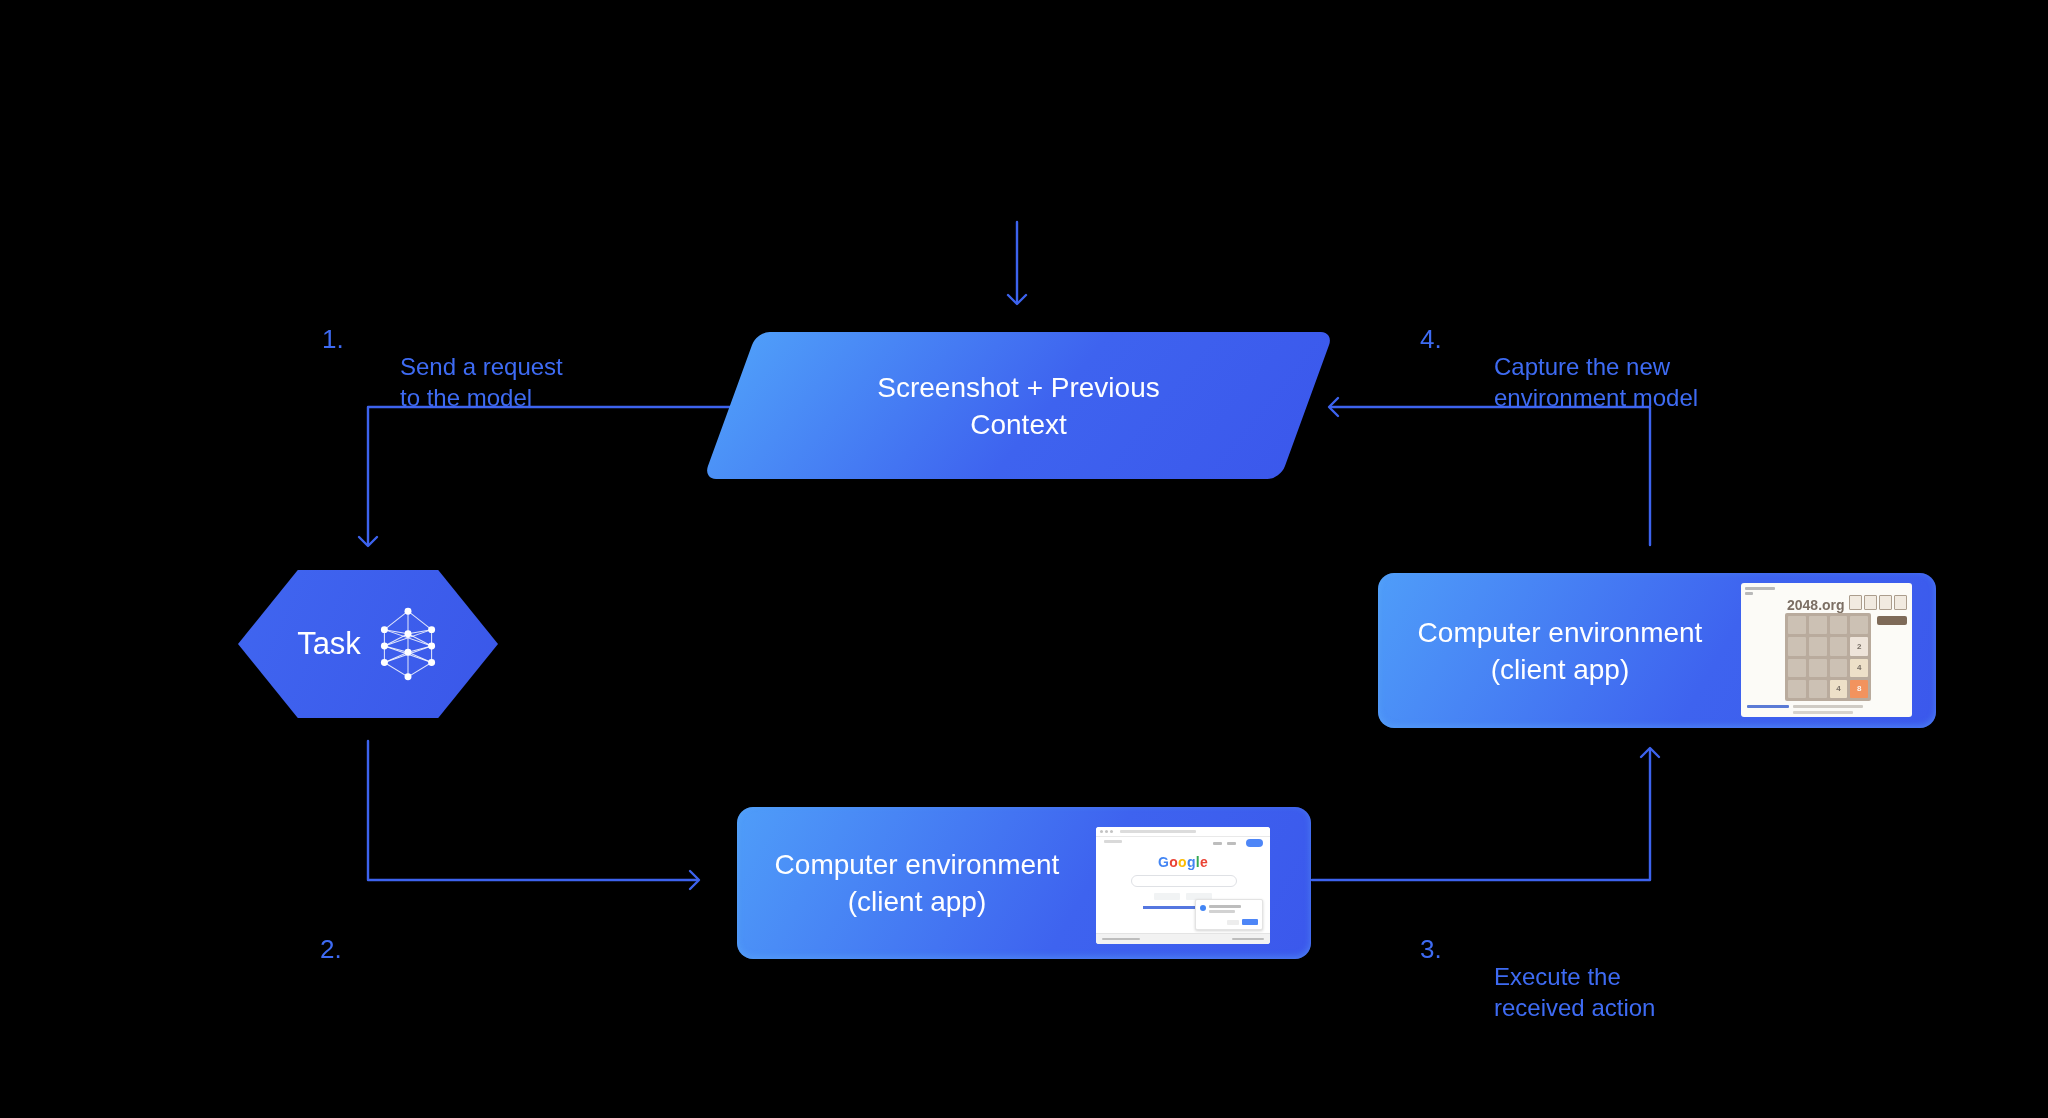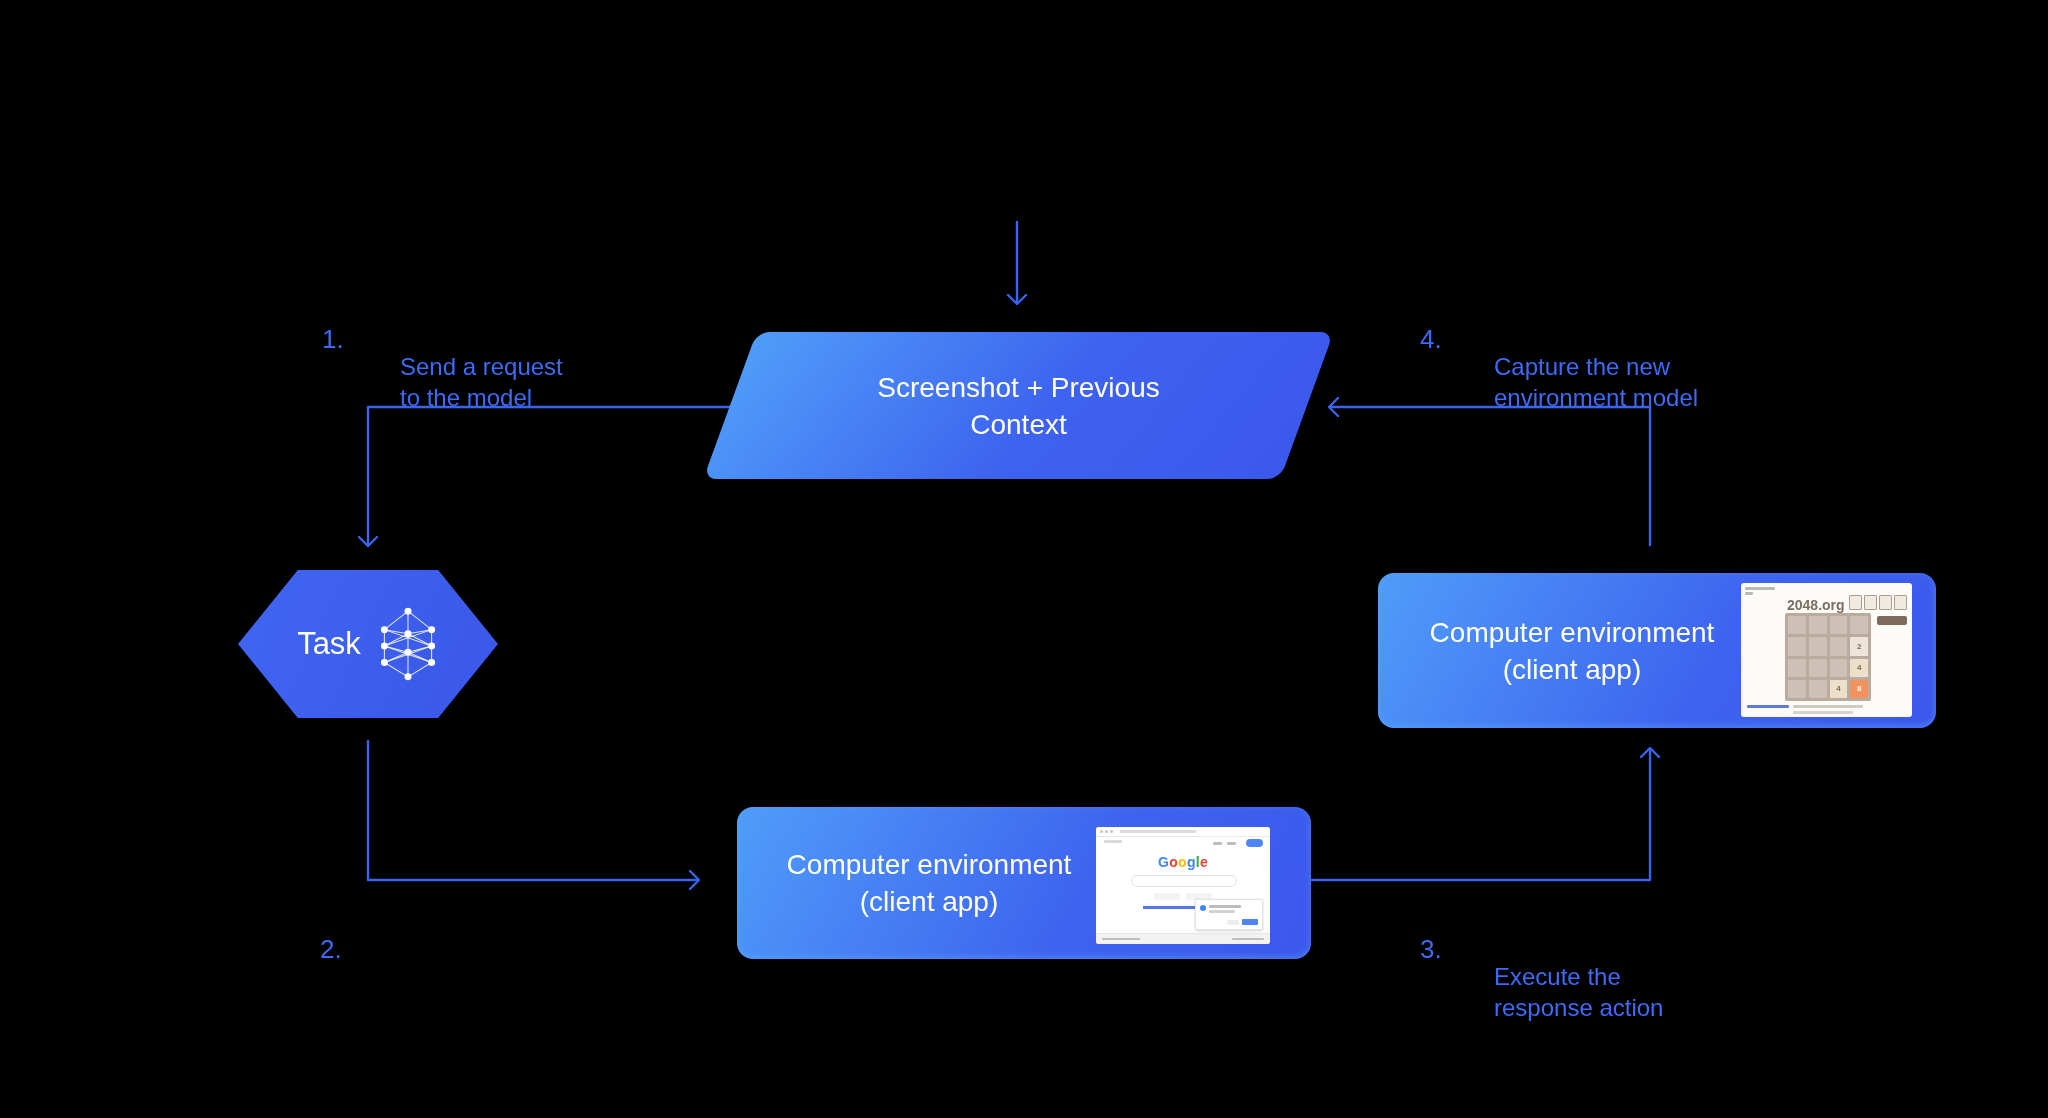--- a/index.html
+++ b/index.html
@@ -50,21 +50,21 @@
   .env-box {
     border-radius:16px;
     background: linear-gradient(120deg, var(--grad-start,#4F9DF9) 0%, #3E63EF 60%, var(--grad-end,#3B58EC) 100%);
     box-shadow: inset 0 -2px 7px rgba(100,178,250,.45);
   }
   .env-box.right { left:1378px; top:573px; width:558px; height:155px; }
   .env-box.bottom { left:737px; top:807px; width:574px; height:152px; }
   .env-label {
     position:absolute; top:0; bottom:0;
     display:flex; flex-direction:column; align-items:center; justify-content:center;
-    color:#fff; font-size:28px; line-height:37px; text-align:center;margin-left:12px;
+    color:#fff; font-size:28px; line-height:37px; text-align:center;
   }
   .env-box.right .env-label { left:0; width:364px; }
   .env-box.bottom .env-label { left:0; width:360px; }
 
   
   .step-num { color:#3E6BF3; font-size:26px; font-weight:500; }
   .step-text { color:#3E6BF3; font-size:24px; line-height:31px; font-weight:500;margin-top:43px; }
 
   
   .thumb { position:absolute; background:#FCFBF7; border-radius:3px; overflow:hidden; }
@@ -271,16 +271,16 @@
   <div class="abs step-text" style="left:1494px;top:308px;">
     <div>Capture the new</div>
     <div>environment model</div>
   </div>
 
   <span class="abs step-num" style="left:320px;top:934px;">2.</span>
 
   <span class="abs step-num" style="left:1420px;top:934px;">3.</span>
   <div class="abs step-text" style="left:1494px;top:918px;">
     <div>Execute the</div>
-    <div>response action</div>
+    <div>received action</div>
   </div>
 
 </div>
 
 </body></html>

